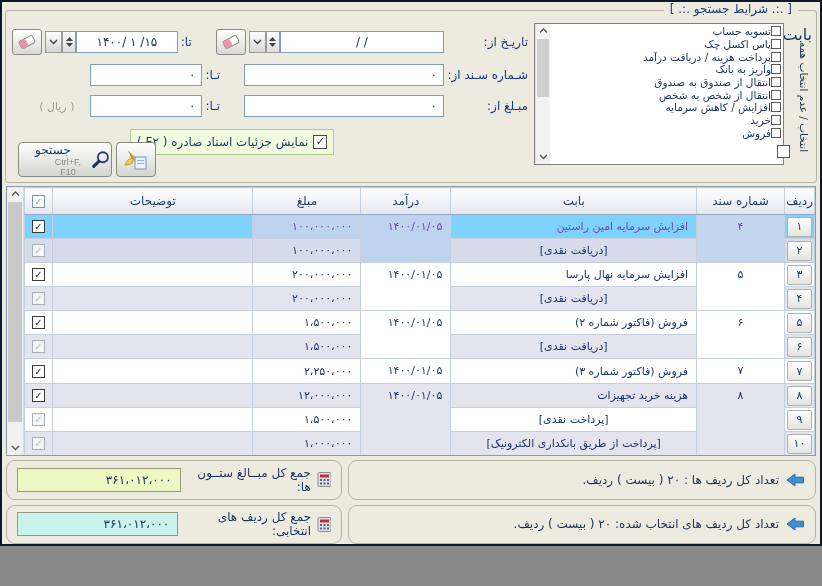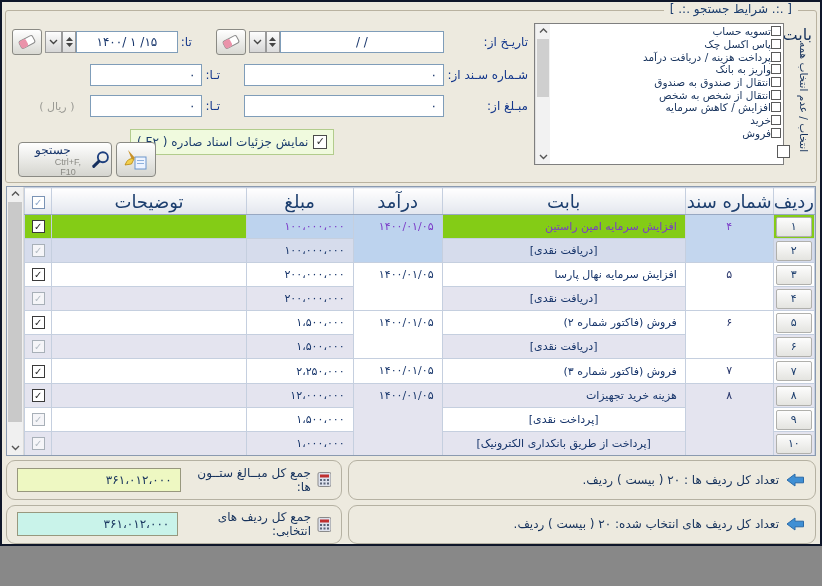--- a/index.html
+++ b/index.html
@@ -65,25 +65,25 @@
     display:flex; align-items:center; justify-content:center; cursor:pointer; }
   
   .tablewrap{ position:absolute; top:184px; left:4px; right:4px; height:270px;
     border:1px solid #8a9ab0; background:#fff; display:flex; direction:ltr; overflow:hidden; }
   .vscroll{ position:relative; width:17px; background:#f0f0f0; border-right:1px solid #dadada; flex:0 0 auto; }
   .vthumb{ position:absolute; top:15px; left:1px; width:14px; height:220px; background:#c9c9c9; }
   table{ border-collapse:collapse; table-layout:fixed; direction:rtl; flex:1; }
   th,td{ border:1px solid #c5cfdf; overflow:hidden; white-space:nowrap; }
   thead tr{ height:27px; }
   th{ background:linear-gradient(#ffffff,#e3e6ee); border-bottom:1px solid #98a8c2;
-    color:#1c3e6e; font-weight:normal; font-size:18px;margin-left:32px; }
+    color:#1c3e6e; font-weight:normal; font-size:12px;margin-left:32px; }
   tbody tr{ height:24px; font-size:11px; }
   tr.odd td{ background:#ffffff; }
   tr.even td{ background:#e4e4ef; }
-  tr.sel td{ background:#84cc16; color:#7b3bc8; }
+  tr.sel td{ background:#7dd3fc; color:#7b3bc8; }
   tr.sel2 td{ background:#d6dcec; }
   td.c-amt{ background:#e9f6c6; text-align:right; padding:0 8px 0 20px; color:#17356b;margin-top:7px; }
   td.c-doc{ background:#d9f3f3; text-align:center; color:#27356b; vertical-align:top; line-height:24px; }
   td.c-date{ background:#ffffff; text-align:right; padding:0 8px 0 4px; color:#17356b;
     vertical-align:top; line-height:24px; }
   td.c-date.dk{ background:#e4e4ef; }
   tr.sel td.c-amt{ background:#bdd3ee; color:#7b3bc8; }
   tr.sel td.c-doc{ background:#c3d6ee; color:#7b3bc8; }
   tr.sel td.c-date{ background:#bdd3ee; color:#7b3bc8; }
   td.c-babat{ text-align:right; padding:0 8px; }

